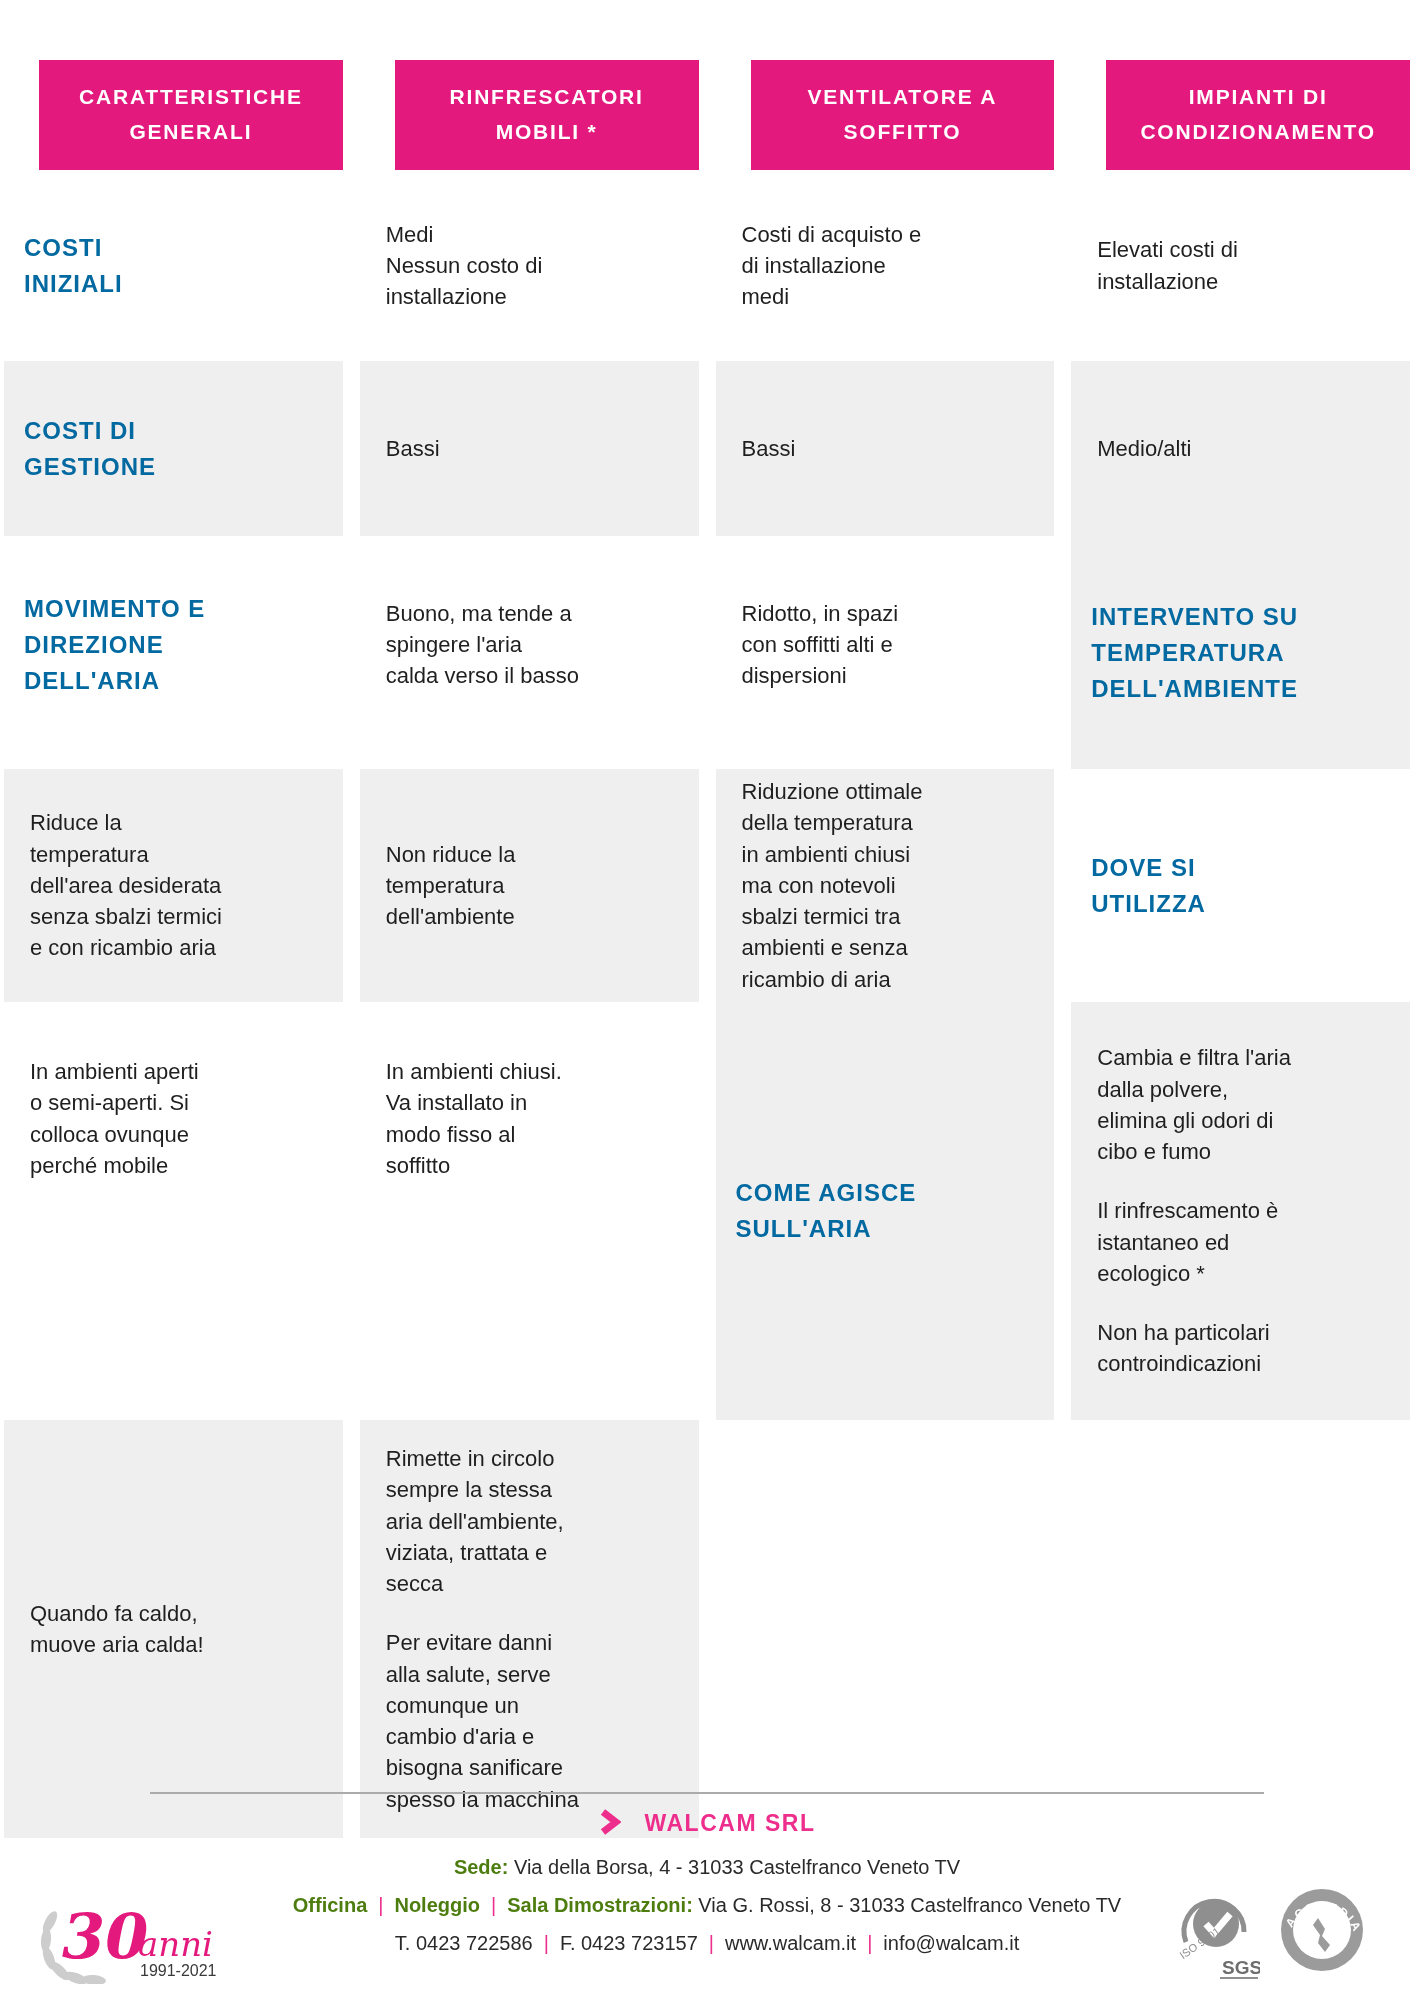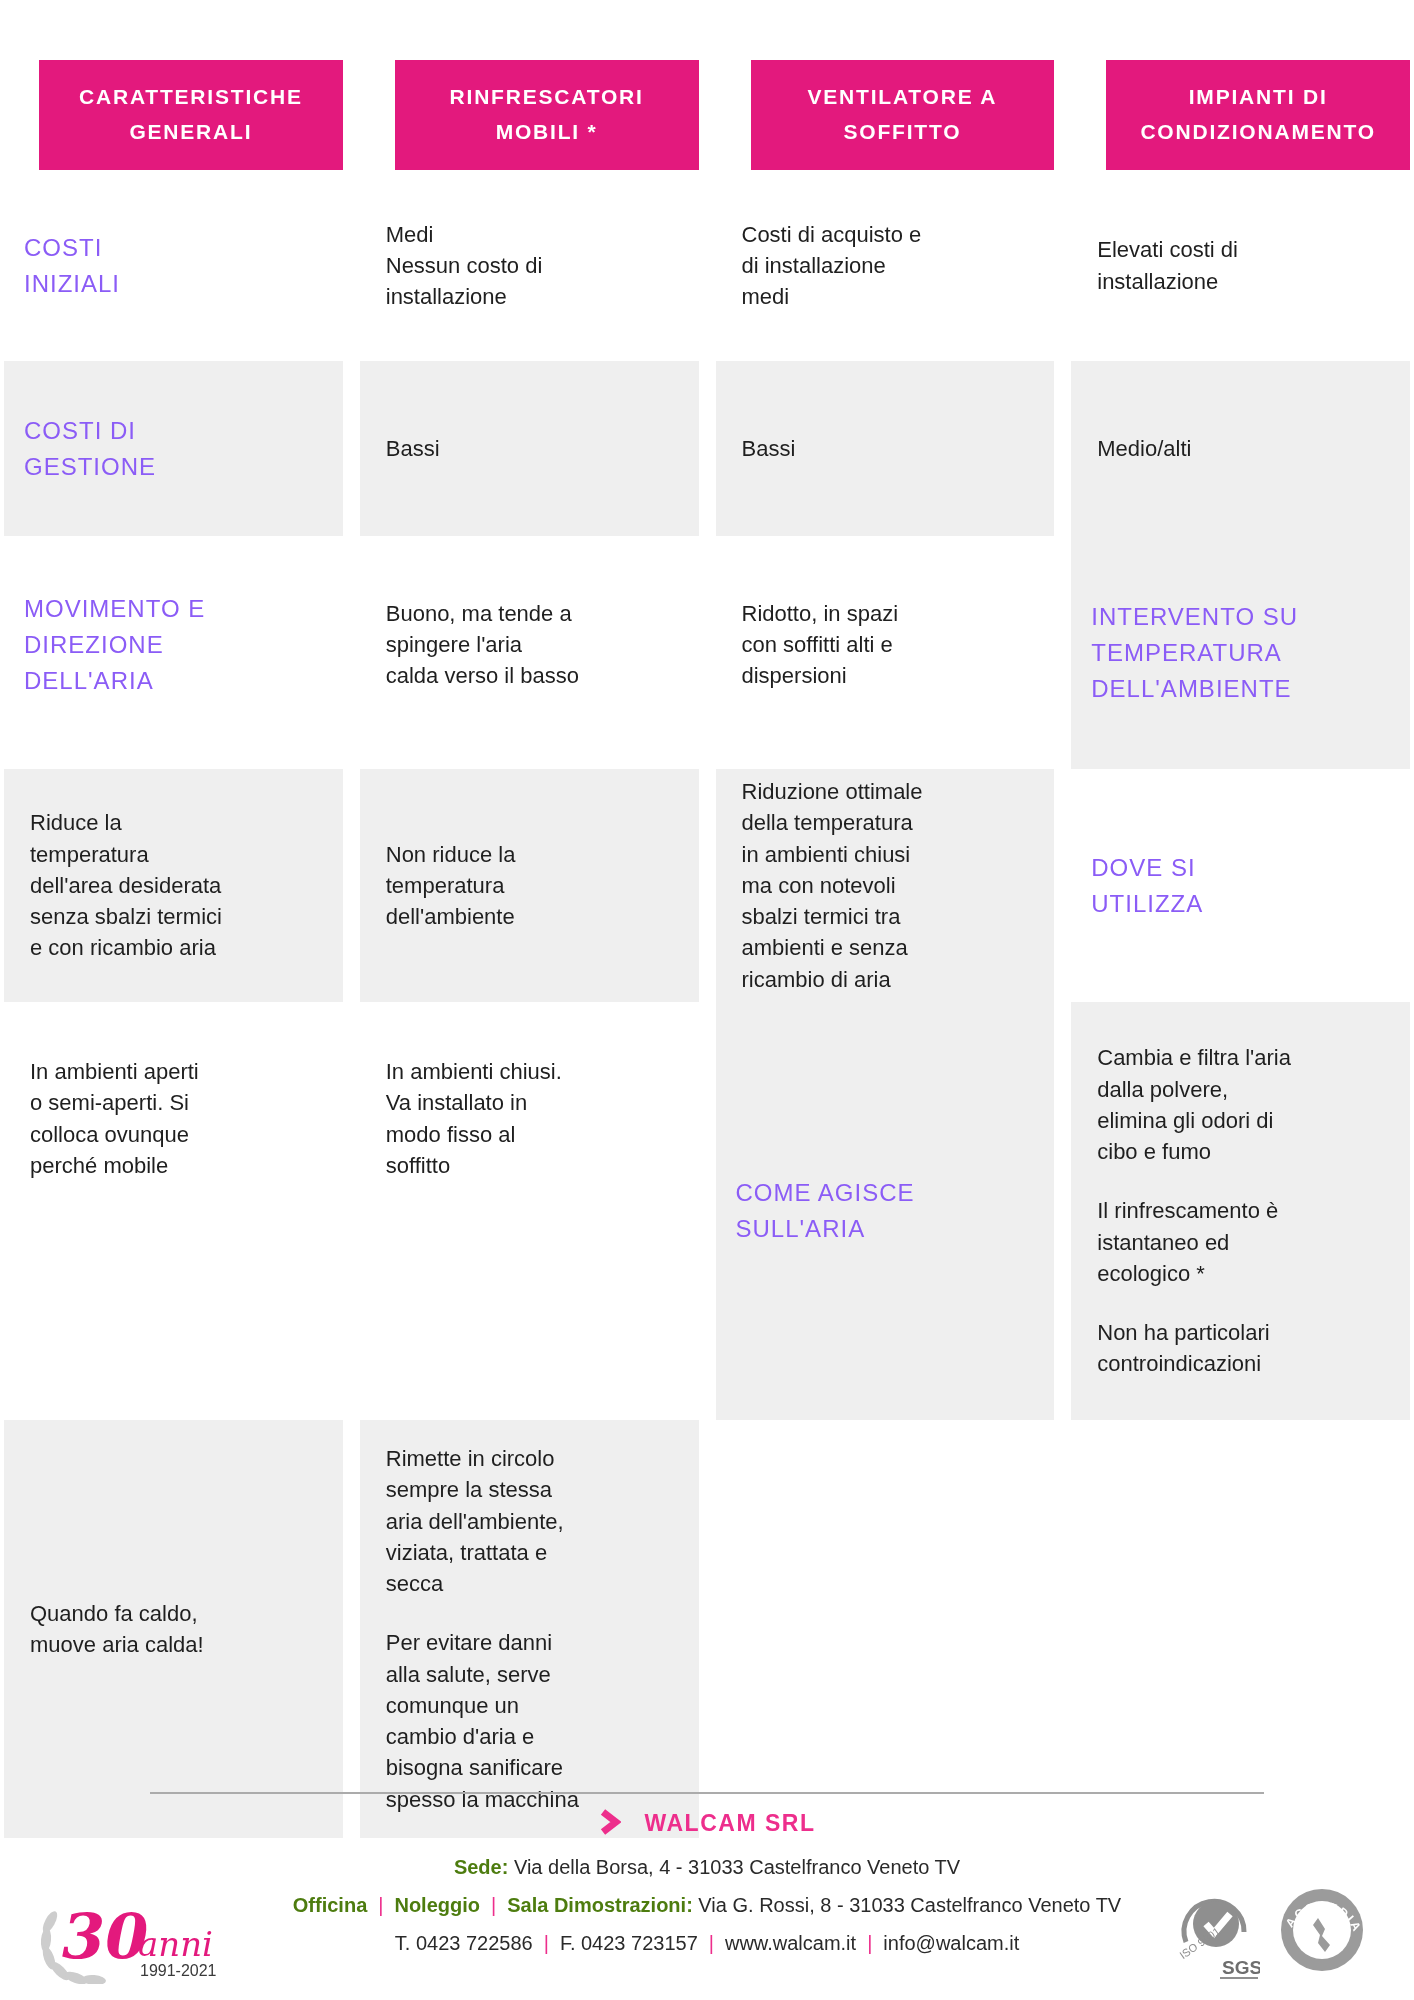--- a/index.html
+++ b/index.html
@@ -10,22 +10,22 @@
   
   .grid { position:absolute; top:60px; left:4px; right:4px;
           display:grid; grid-template-columns:repeat(4,1fr); column-gap:17px; }
   .cell { display:flex; flex-direction:column; justify-content:center;
           padding:14px 14px 14px 26px; color:#1f1f1f; font-size:22px; line-height:1.42; }
   .cell p { margin:0; white-space:pre-line; }
   .cell p + p { margin-top:28px; }
   .hdr { background:#e3197d; color:#ffffff; font-weight:bold; font-size:21px;
          letter-spacing:1.8px; text-align:center; line-height:1.65;
          justify-content:center; padding:10px 4px; white-space:pre-line;margin-left:35px; }
-  .lbl { font-weight:normal; font-size:24px; letter-spacing:1px; line-height:1.5;
-         white-space:pre-line; padding-left:20px; color:#8b5cf6; }
+  .lbl { font-weight:bold; font-size:24px; letter-spacing:1px; line-height:1.5;
+         white-space:pre-line; padding-left:20px; color:#0369a1; }
   .shaded { background:#efefef; }
   .r0{height:110px}.r1{height:191px}.r2{height:175px}.r3{height:217px}
   .r4{height:233px}.r5{height:233px}.r6{height:418px}
 
   
   .divider { position:absolute; top:1792px; left:150px; width:1114px; height:2px; background:#ababab; }
   .fline { position:absolute; left:0; width:100%; text-align:center; color:#2a2a2a; font-size:20px; }
   .company-line { top:1810px; }
   .company { color:#ed2e8c; font-weight:bold; font-size:23px; letter-spacing:1.5px; vertical-align:middle;margin-left:14px; }
   .chev { display:inline-block; vertical-align:middle; margin-right:10px; margin-top:-4px; }

